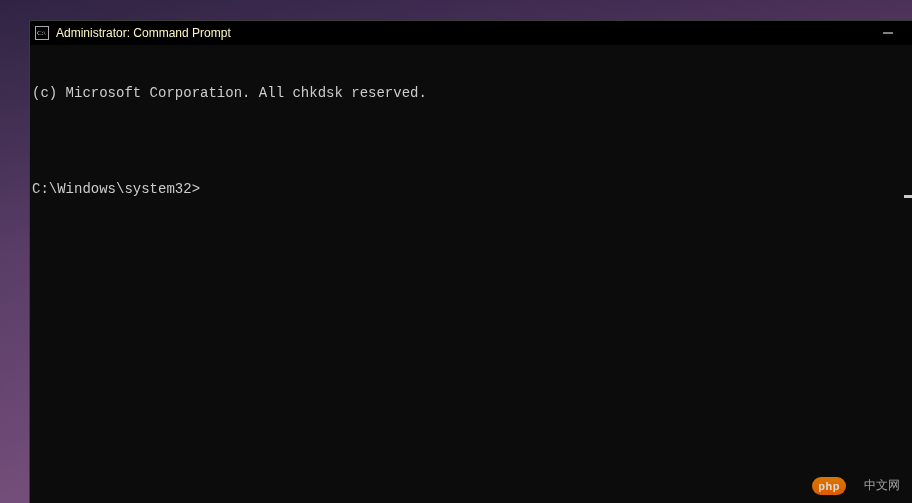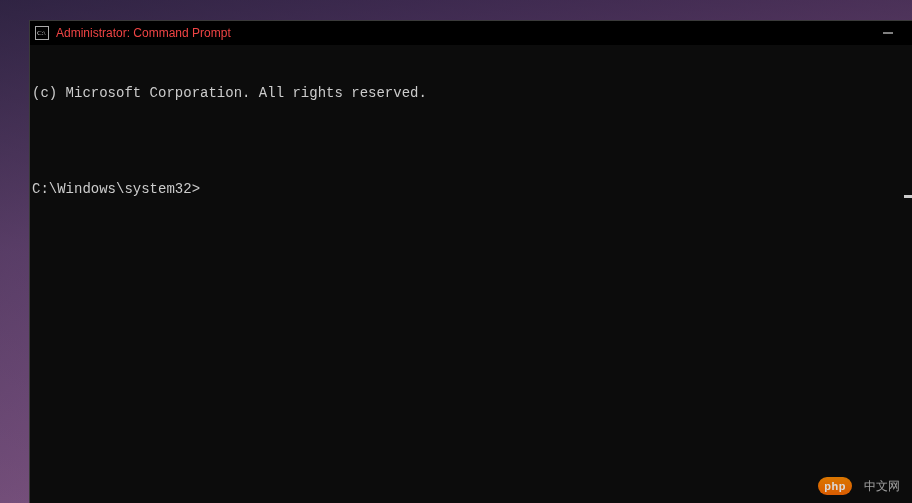--- a/index.html
+++ b/index.html
@@ -47,21 +47,21 @@
       margin-right: 6px;
       display: flex;
       align-items: center;
       justify-content: center;
     }
     .titlebar-icon svg {
       width: 14px;
       height: 14px;
     }
     .titlebar-text {
-      color: #ef4444;
+      color: #fef9c3;
       font-size: 12px;
       font-family: 'Segoe UI', Tahoma, sans-serif;
       flex: 1;
     }
     .titlebar-controls {
       display: flex;
       align-items: center;
       gap: 0;
     }
     .titlebar-btn {
@@ -109,22 +109,21 @@
       margin-bottom: -8px;
       vertical-align: baseline;
       position: relative;
       top: 3px;
     }
     .watermark {
       position: absolute;
       bottom: 8px;
       right: 12px;
       display: flex;
-      align-items: center;
-      gap: 12px;
+      gap: 18px;
       opacity: 0.85;
     }
     .watermark-badge {
       background: linear-gradient(180deg, #ff8a00 0%, #ff6a00 100%);
       color: #fff;
       font-family: Arial, sans-serif;
       font-weight: bold;
       font-size: 11px;
       padding: 3px 6px;
       border-radius: 10px;
@@ -153,21 +152,21 @@
     <div class="titlebar-controls">
       <div class="titlebar-btn">
         <svg viewBox="0 0 10 10">
             <line x1="0" y1="5" x2="10" y2="5"></line>
           </svg>
       </div>
     </div>
   </div>
 
   <div class="terminal-body">
-    <span class="term-line">(c) Microsoft Corporation. All rights reserved.</span>
+    <span class="term-line">(c) Microsoft Corporation. All chkdsk reserved.</span>
     <span class="term-line"></span>
     <span class="term-line prompt-line"><span>C:\Windows\system32&gt;</span><span class="cursor"></span></span>
   </div>
 </div>
 
 <div class="watermark">
   <span class="watermark-badge">php</span>
   <span class="watermark-text">中文网</span>
 </div>
 

